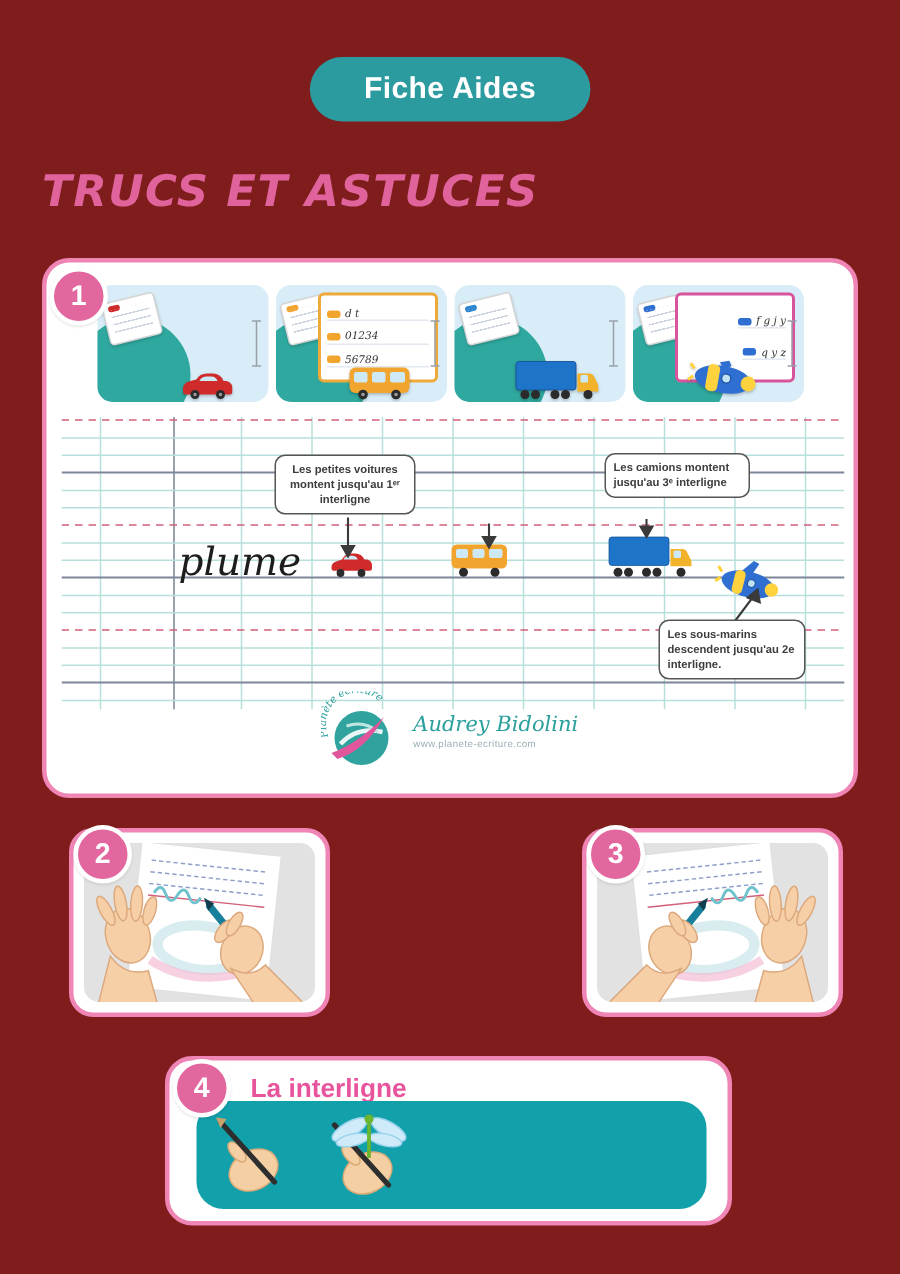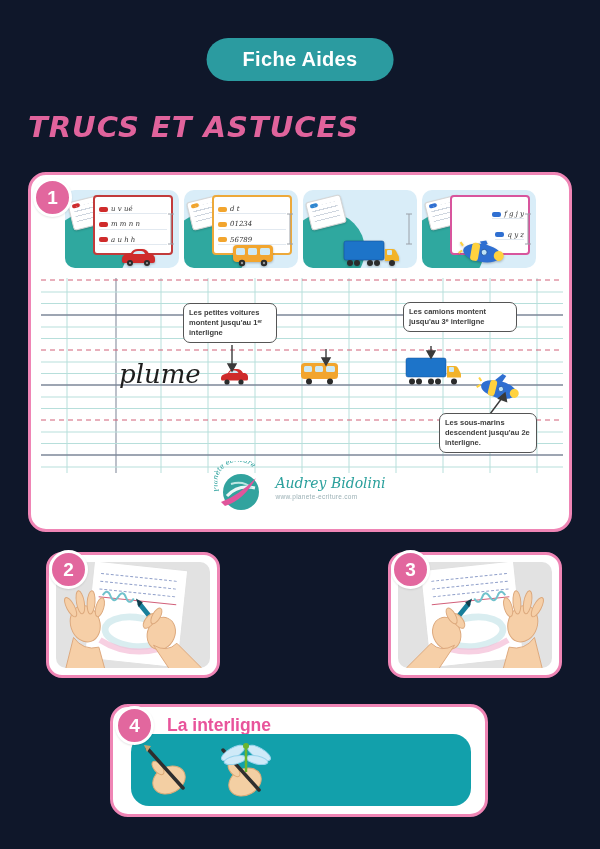--- a/index.html
+++ b/index.html
@@ -1,17 +1,17 @@
 <!DOCTYPE html>
 <html><head>
 <meta charset="utf-8">
 <title>Fiche Aides</title>
 <style>
   html,body{margin:0;padding:0;background:#fff;}
-  .page{position:relative;width:600px;height:849px;background:#0f172a;
+  .page{position:relative;width:600px;height:849px;background:#7f1d1d;
         font-family:"Liberation Sans","DejaVu Sans",sans-serif;overflow:hidden;margin:0 auto;}
 
   
   .badge{position:absolute;top:38px;left:50%;transform:translateX(-50%);
          background:#2b9ba0;color:#fff;font-size:20px;font-weight:600;
          padding:10px 36px;border-radius:24px;letter-spacing:.3px;}
 
   
   .page-title{position:absolute;left:28px;top:110px;margin:0;
               font-size:29px;font-weight:800;color:#e0639c;letter-spacing:1px;
@@ -43,23 +43,23 @@
         font-size:7px;color:#333;line-height:1.2;white-space:nowrap;overflow:hidden;}
   .mini-veh{width:9px;height:5px;border-radius:2px;flex:0 0 auto;}
   .veh{position:absolute;filter:drop-shadow(0 1px 1px rgba(0,0,0,.25));}
   .ruler{position:absolute;right:4px;top:22px;}
 
   
   .ruled{position:absolute;left:10px;top:103px;}
   .callout{position:absolute;background:#fff;border:1.5px solid #555;border-radius:7px;
            padding:4px 5px;font-size:7.5px;font-weight:700;color:#3c3c3c;line-height:1.35;
            box-sizing:border-box;z-index:4;}
-  .c1{left:152px;top:128px;width:94px;}
+  .c1{left:152px;top:128px;width:94px;text-align:center;}
   .c2{left:253px;top:128px;width:98px;}
-  .c3{left:372px;top:127px;width:114px;}
+  .c3{left:372px;top:127px;width:97px;}
   .c4{left:408px;top:238px;width:98px;}
 
   
   .logo-row{position:absolute;left:0;right:0;top:286px;display:flex;justify-content:center;
             align-items:center;gap:9px;}
   .logo-author{font-family:"DejaVu Serif","Liberation Serif",serif;font-style:italic;
                font-size:14px;color:#2aa09c;}
   .logo-site{font-size:6.5px;color:#9bb0b5;margin-top:2px;letter-spacing:.3px;}
 
   
@@ -93,34 +93,20 @@
   <div class="box1">
     <div class="num" style="left:2px;top:3px;">1</div>
 
     <div class="panels">
 
       <div class="panel">
         <div class="blob"></div>
         <div class="minicard">
           <div class="chip" style="background:#cf2b2b;"></div>
           <div class="lines"></div>
-        </div>
-        <div class="maincard" style="border:2.5px solid #c23b3b;">
-          <div class="mrow">
-              <span class="mini-veh" style="background:#cf2b2b;"></span>
-              <span>u v ué</span>
-            </div>
-          <div class="mrow">
-              <span class="mini-veh" style="background:#cf2b2b;"></span>
-              <span>m m n n</span>
-            </div>
-          <div class="mrow">
-              <span class="mini-veh" style="background:#cf2b2b;"></span>
-              <span>a u h h</span>
-            </div>
         </div>
         <svg class="veh" style="left:56px;top:58px;" width="34" height="18" viewBox="0 0 34 18">
           <path d="M1,11 q0,-4 5,-5 l4,-1 q2,-4 7,-4 l4,0 q5,0 7,5 l2,0 q4,1 4,5 l0,2 q0,2 -2,2 l-29,0 q-2,0 -2,-2 z" fill="#cf2b2b"></path>
           <path d="M12,6 q1,-3 5,-3 l3,0 q3,0 4,3 z" fill="#cde9f5"></path>
           <circle cx="9" cy="15" r="3" fill="#2b2b2b"></circle>
             <circle cx="26" cy="15" r="3" fill="#2b2b2b"></circle>
           <circle cx="9" cy="15" r="1.1" fill="#9b9b9b"></circle>
             <circle cx="26" cy="15" r="1.1" fill="#9b9b9b"></circle>
         </svg>
         <svg class="ruler" width="8" height="34">

